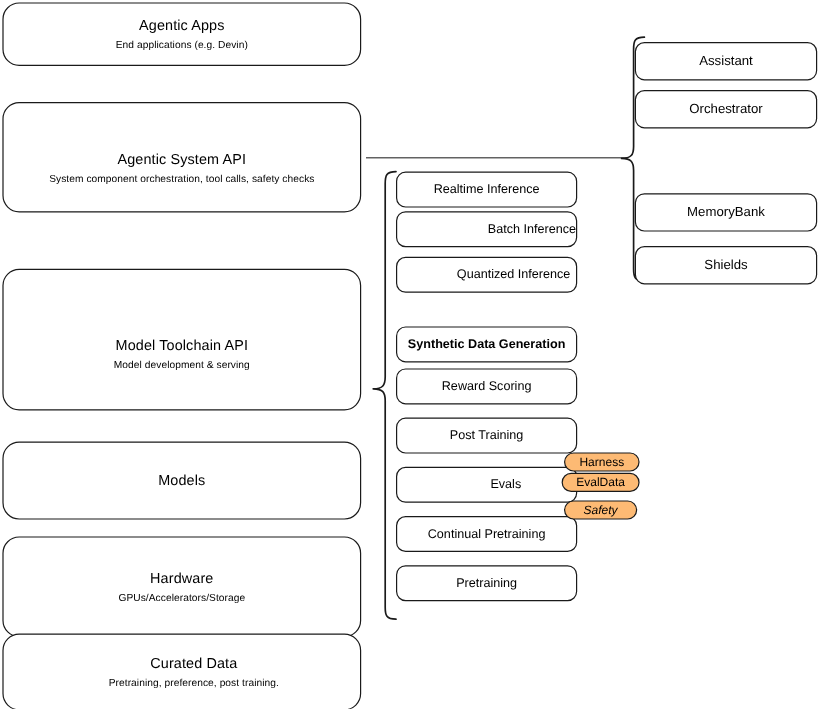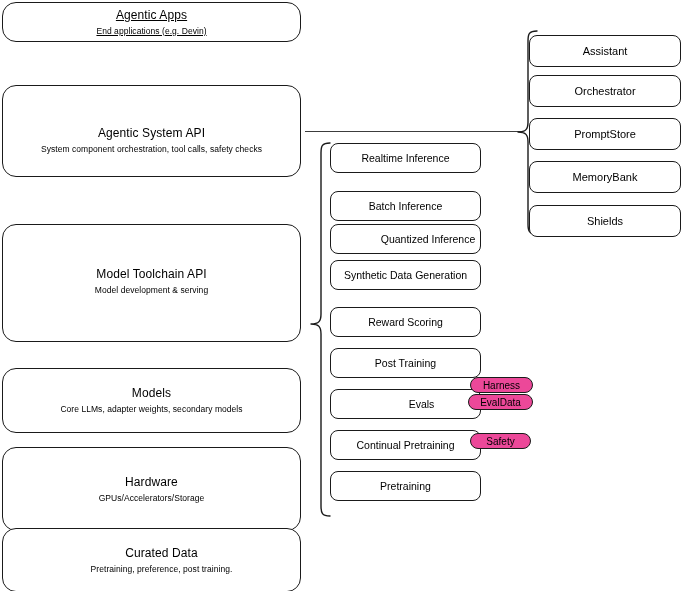--- a/index.html
+++ b/index.html
@@ -71,21 +71,21 @@
     width: 152px;
     height: 32px;
     border-radius: 8px;
     font-size: 11px;
   }
   
   .pill {
     position: absolute;
     box-sizing: border-box;
     border: 1px solid #1a1a1a;
-    background: #ec4899;
+    background: #fdba74;
     border-radius: 11px;
     height: 16px;
     display: flex;
     align-items: center;
     justify-content: center;
     font-size: 10px;
     color: #000000;
   }
   
   .connector {
@@ -103,45 +103,44 @@
     stroke-width: 1.4;
     stroke-linecap: round;
     stroke-linejoin: round;
   }
 </style>
 </head>
 <body>
 
 <div id="canvas">
 
-  <div class="node stack" style="top:2px;height:40px;text-decoration:underline;">
+  <div class="node stack" style="top:2px;height:53px;">
     <div class="inner">
       <div class="title">Agentic Apps</div>
       <div class="subtitle">End applications (e.g. Devin)</div>
     </div>
   </div>
 
   <div class="node stack offset-up" style="top:85px;height:92px;padding-top:40px;">
     <div class="inner">
       <div class="title">Agentic System API</div>
       <div class="subtitle">System component orchestration, tool calls, safety checks</div>
     </div>
   </div>
 
-  <div class="node stack offset-up" style="top:224px;height:118px;padding-top:42px;">
+  <div class="node stack offset-up" style="top:224px;height:118px;padding-top:56px;">
     <div class="inner">
       <div class="title">Model Toolchain API</div>
       <div class="subtitle">Model development &amp; serving</div>
     </div>
   </div>
 
   <div class="node stack" style="top:368px;height:65px;">
     <div class="inner">
       <div class="title">Models</div>
-      <div class="subtitle">Core LLMs, adapter weights, secondary models</div>
     </div>
   </div>
 
   <div class="node stack" style="top:447px;height:84px;">
     <div class="inner">
       <div class="title">Hardware</div>
       <div class="subtitle">GPUs/Accelerators/Storage</div>
     </div>
   </div>
 
@@ -158,27 +157,27 @@
     <path d="M24 3 C16 3 15 6 15 13 L15 174 C15 181 13 184 5 184 C13 184 15 187 15 194 L15 366 C15 373 16 376 24 376"></path>
   </svg>
 
   <svg class="brace" style="left:514px;top:28px;width:26px;height:212px;" viewBox="0 0 26 212">
     <path d="M23 3 C15 3 14 6 14 13 L14 94 C14 101 12 104 4 104 C12 104 14 107 14 114 L14 196 C14 203 15 206 23 206"></path>
   </svg>
 
   <div class="node cap" style="top:143px;">
     <span>Realtime Inference</span>
   </div>
-  <div class="node cap" style="top:191px;">
+  <div class="node cap" style="top:176px;align-items:flex-end;">
     <span>Batch Inference</span>
   </div>
-  <div class="node cap" style="top:224px;padding-left:45px;">
+  <div class="node cap" style="top:214px;padding-left:45px;">
     <span>Quantized Inference</span>
   </div>
-  <div class="node cap" style="top:260px;">
+  <div class="node cap" style="top:272px;font-weight:bold;">
     <span>Synthetic Data Generation</span>
   </div>
   <div class="node cap" style="top:307px;">
     <span>Reward Scoring</span>
   </div>
   <div class="node cap" style="top:348px;">
     <span>Post Training</span>
   </div>
   <div class="node cap" style="top:389px;padding-left:32px;">
     <span>Evals</span>
@@ -189,33 +188,30 @@
   <div class="node cap" style="top:430px;">
     <span>Continual Pretraining</span>
   </div>
 
   <div class="pill" style="left:470px;top:377px;width:63px;">
     <span>Harness</span>
   </div>
   <div class="pill" style="left:468px;top:394px;width:65px;">
     <span>EvalData</span>
   </div>
-  <div class="pill" style="left:470px;top:433px;width:61px;">
+  <div class="pill" style="left:470px;top:417px;width:61px;font-style:italic;">
     <span>Safety</span>
   </div>
 
   <div class="node comp" style="top:35px;">
     <span>Assistant</span>
   </div>
   <div class="node comp" style="top:75px;">
     <span>Orchestrator</span>
   </div>
-  <div class="node comp" style="top:118px;">
-    <span>PromptStore</span>
-  </div>
   <div class="node comp" style="top:161px;">
     <span>MemoryBank</span>
   </div>
   <div class="node comp" style="top:205px;">
     <span>Shields</span>
   </div>
 
 </div>
 
 </body></html>

